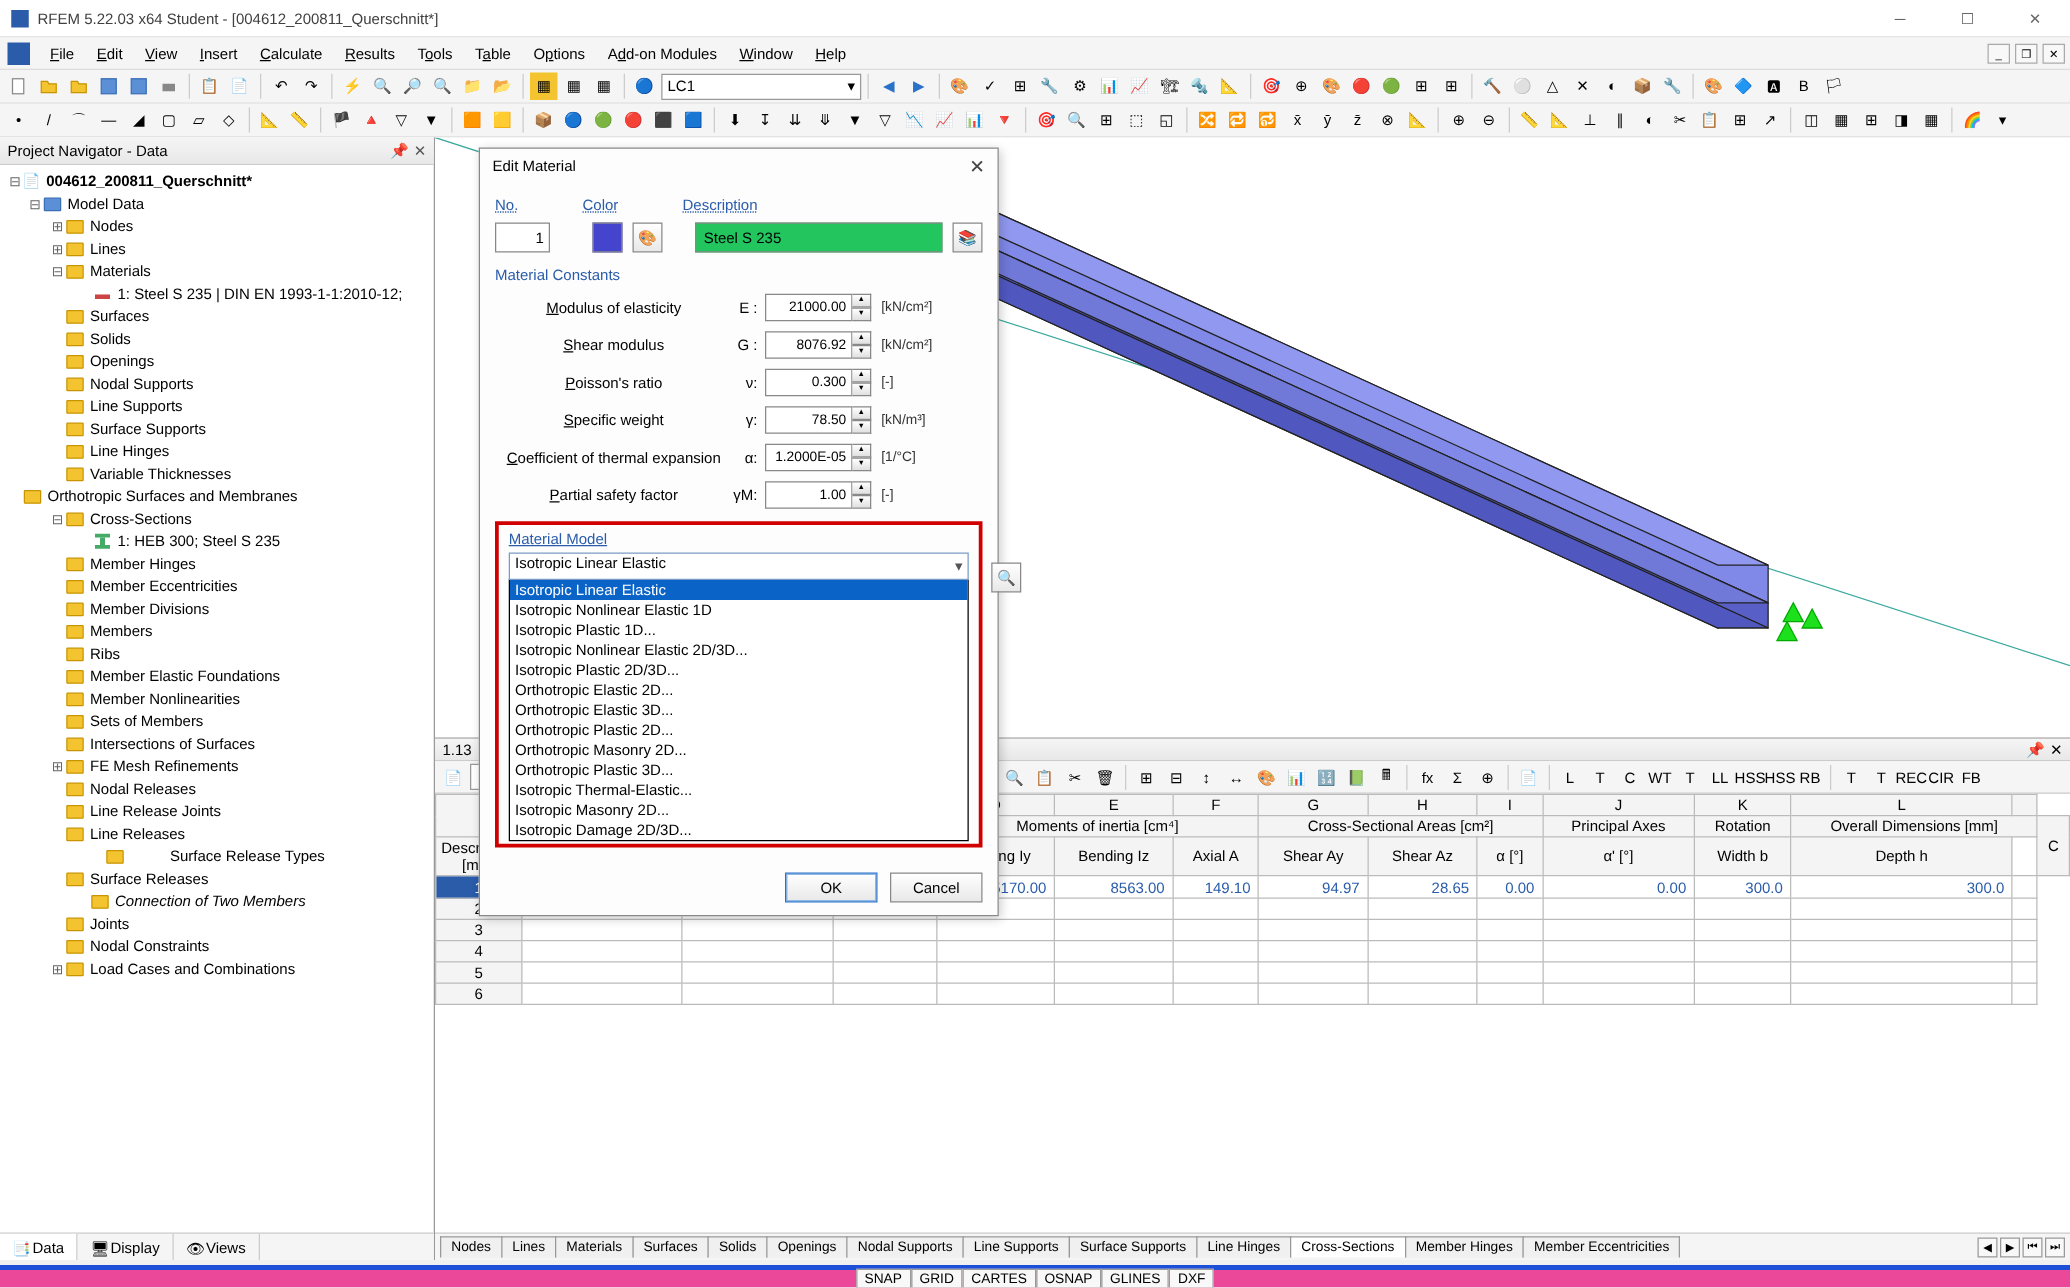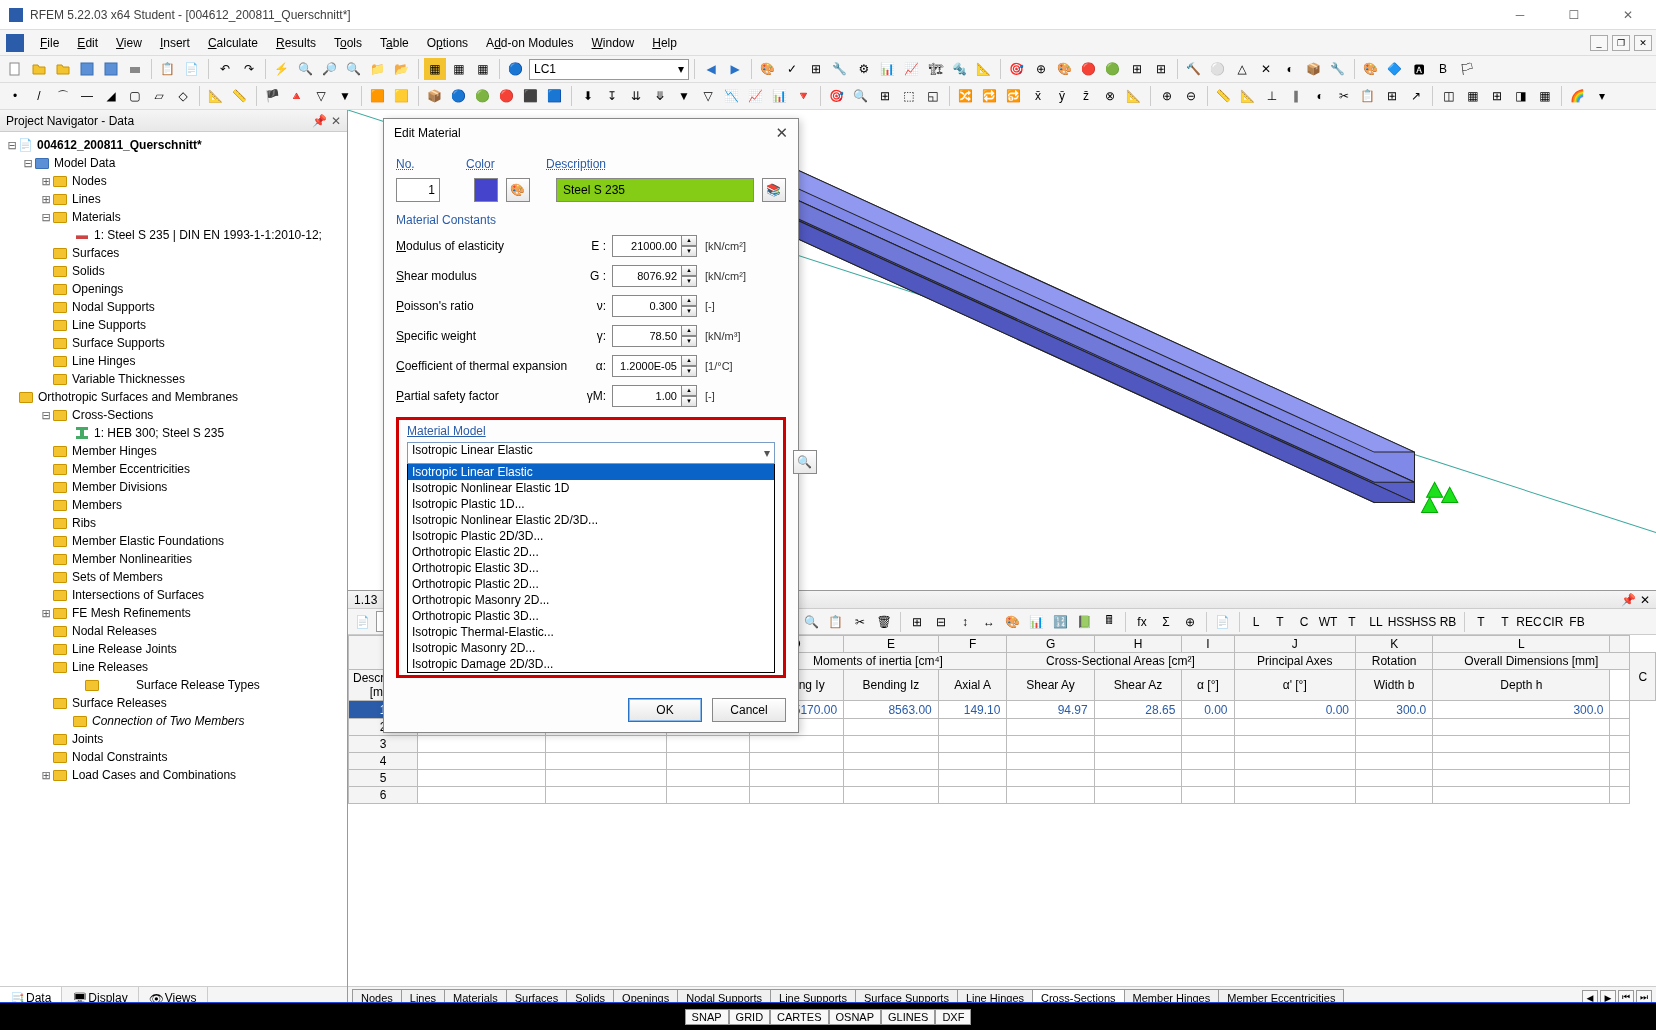--- a/index.html
+++ b/index.html
@@ -49,24 +49,24 @@
 .dialog { position: absolute; left: 383px; top: 118px; width: 416px; background: #fdfdfd; border: 1px solid #888; box-shadow: 2px 2px 8px rgba(0,0,0,0.2); }
 .dialog-title { height: 28px; display: flex; align-items: center; padding: 0 10px; font-size: 13px; }
 .dialog-title .close { margin-left: auto; font-size: 15px; cursor: pointer; color: #444; }
 .dialog-body { padding: 6px 12px 10px; }
 .field-row { display: flex; align-items: center; height: 30px; gap: 8px; }
 .field-group-header { display: flex; gap: 20px; padding: 4px 0; }
 .lbl-link { color: #2a5caa; text-decoration: underline dotted; cursor: help; font-size: 12px; }
 .num-input { width: 44px; height: 24px; border: 1px solid #888; text-align: right; padding: 0 4px; background: #fff; }
 .color-swatch { width: 24px; height: 24px; border: 1px solid #888; background: #4444cc; }
 .icon-btn { width: 24px; height: 24px; border: 1px solid #888; background: linear-gradient(#fff,#e8e8e8); cursor: pointer; display: flex; align-items: center; justify-content: center; }
-.desc-input { flex: 1; height: 24px; border: 1px solid #888; padding: 0 6px; background: #84cc16; }
+.desc-input { flex: 1; height: 24px; border: 1px solid #888; padding: 0 6px; background: #22c55e; }
 .section-header { color: #2a5caa; font-size: 12px; padding: 8px 0 4px; }
 .const-row { display: flex; align-items: center; height: 30px; font-size: 12px; }
-.const-lbl { width: 190px; }
+.const-lbl { width: 190px; text-align: center; }
 .const-sym { width: 26px; text-align: right; padding-right: 6px; }
 .spinner { display: flex; }
 .spinner input { width: 70px; height: 22px; border: 1px solid #888; text-align: right; padding: 0 4px; font-size: 11px; }
 .spinner .spins { display: flex; flex-direction: column; width: 15px; }
 .spinner .spins div { height: 11px; border: 1px solid #888; border-left: none; background: linear-gradient(#fff,#e0e0e0); font-size: 6px; text-align: center; line-height: 9px; cursor: pointer; }
 .unit { margin-left: 8px; font-size: 11px; color: #333; }
 
 .model-box { border: 3px solid #d00000; margin-top: 6px; padding: 4px 8px 2px; position: relative; }
 .model-header { color: #2a5caa; font-size: 12px; margin-bottom: 4px; }
 .model-select { width: 100%; height: 22px; border: 1px solid #7a9cc6; background: #fff; padding: 0 4px; font-size: 12px; position: relative; }
@@ -97,21 +97,21 @@
 table.grid td.val { color: #2a5caa; text-align: right; padding-right: 6px; }
 table.grid td.desc { text-align: left; padding-left: 20px; color: #2a5caa; }
 table.grid td.mat { background: #ffffd8; border: 2px solid #000; }
 
 .bp-tabs { height: 22px; background: #f5f5f5; border-top: 1px solid #ccc; display: flex; align-items: center; padding: 0 4px; gap: 0; overflow: hidden; }
 .bp-tab { padding: 2px 8px; border: 1px solid #999; border-bottom: none; background: #f0f0f0; cursor: pointer; font-size: 11px; margin-right: -1px; white-space: nowrap; }
 .bp-tab.active { background: #fff; }
 .bp-tabnav { display: flex; gap: 2px; margin-left: auto; }
 .bp-tabnav .nav { width: 16px; height: 16px; border: 1px solid #999; background: #f8f8f8; font-size: 9px; display: flex; align-items: center; justify-content: center; cursor: pointer; }
 
-.statusbar { position: absolute; bottom: 0; left: 0; right: 0; height: 28px; background: #000000; border-top: 1px solid #1d4ed8; display: flex; align-items: center; justify-content: center; gap: 0; }
+.statusbar { position: absolute; bottom: 0; left: 0; right: 0; height: 18px; background: #ec4899; border-top: 4px solid #1d4ed8; display: flex; align-items: center; justify-content: center; gap: 0; }
 .status-item { padding: 1px 6px; border: 1px solid #999; font-size: 11px; cursor: pointer; background: #f8f8f8; }
 
 svg.ico { width: 16px; height: 16px; }
 </style>
 </head>
 <body>
 
 <div class="titlebar">
   <svg class="icon" viewBox="0 0 16 16">
       <rect x="1" y="1" width="14" height="14" fill="#2a5caa"></rect>

